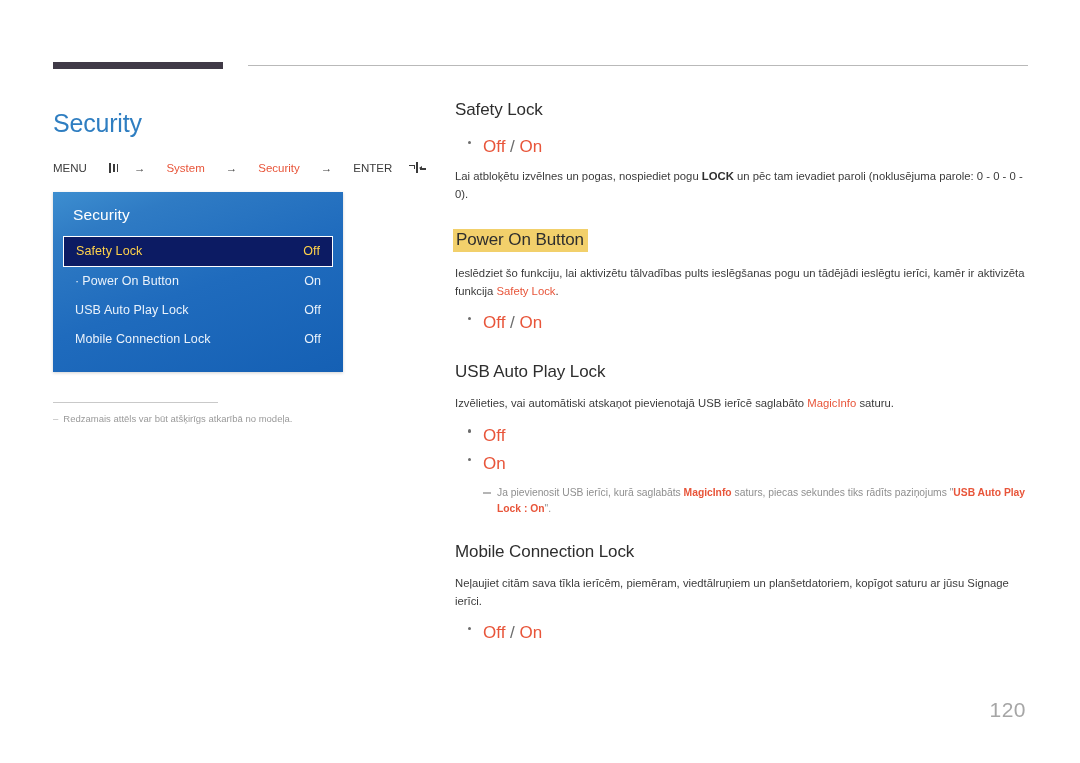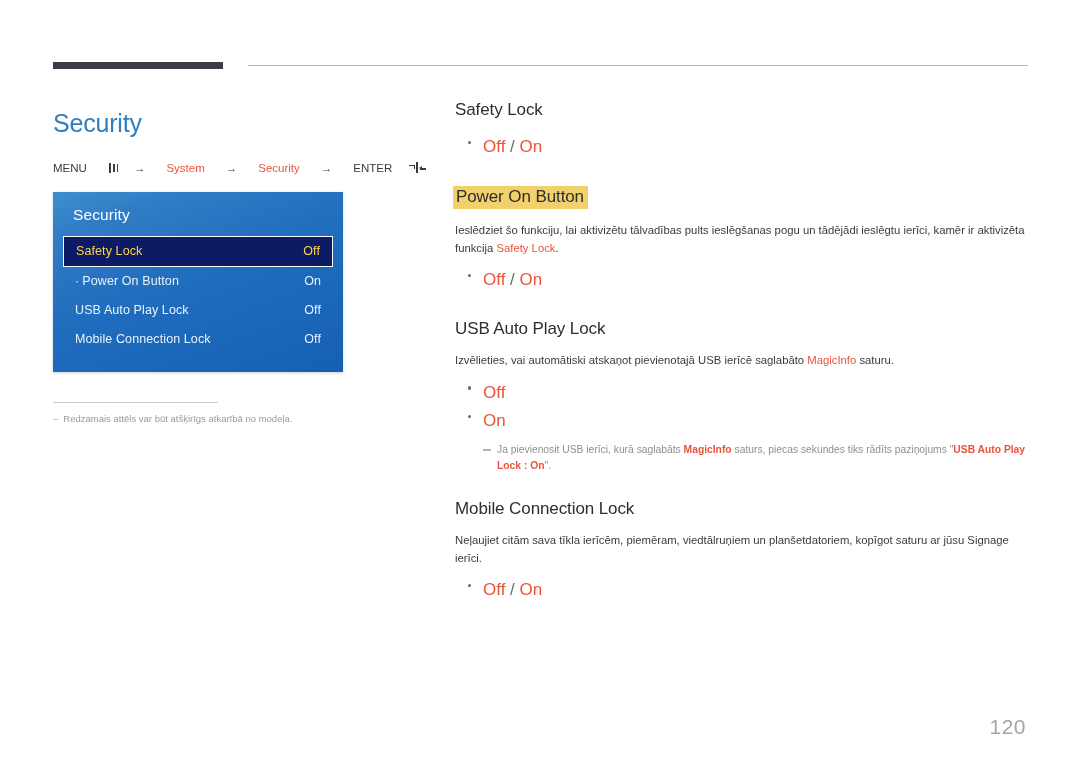--- a/index.html
+++ b/index.html
@@ -215,21 +215,21 @@
     left: 0; top: 7px;
     width: 8px; height: 1.3px;
     background: #b5b5b5;
   }
   .note .indent { display: block; padding-left: 6px; }
   .note.sub { margin-left: 28px; }
 
   
   .page-number {
     position: absolute;
-    right: 54px; bottom: 24px;
+    right: 54px; bottom: 41px;
     font-size: 21px;
     color: #a6a6a6;
     letter-spacing: 0.5px;
   }
 </style>
 </head>
 <body>
 
 <div class="header-rule">
   <div class="bar"></div>
@@ -297,20 +297,21 @@
 
   <div class="sec-block">
     <h2 class="sec-head">Safety Lock</h2>
 
 
     <ul class="bullets">
       <li><span class="opt">Off</span><span class="slash"> / </span><span class="opt">On</span></li>
     </ul>
 
 
+    <p class="body"><span>Lai atbloķētu izvēlnes un pogas, nospiediet pogu </span><span class="bold">LOCK</span><span> un pēc tam ievadiet paroli (noklusējuma parole: 0 - 0 - 0 - 0).</span></p>
   </div>
 
   <div class="sec-block">
     <h2 class="sec-head highlight">Power On Button</h2>
 
     <p class="body"><span>Ieslēdziet šo funkciju, lai aktivizētu tālvadības pults ieslēgšanas pogu un tādējādi ieslēgtu ierīci, kamēr ir aktivizēta funkcija </span><span class="accent">Safety Lock</span><span>.</span></p>
 
     <ul class="bullets">
       <li><span class="opt">Off</span><span class="slash"> / </span><span class="opt">On</span></li>
     </ul>

